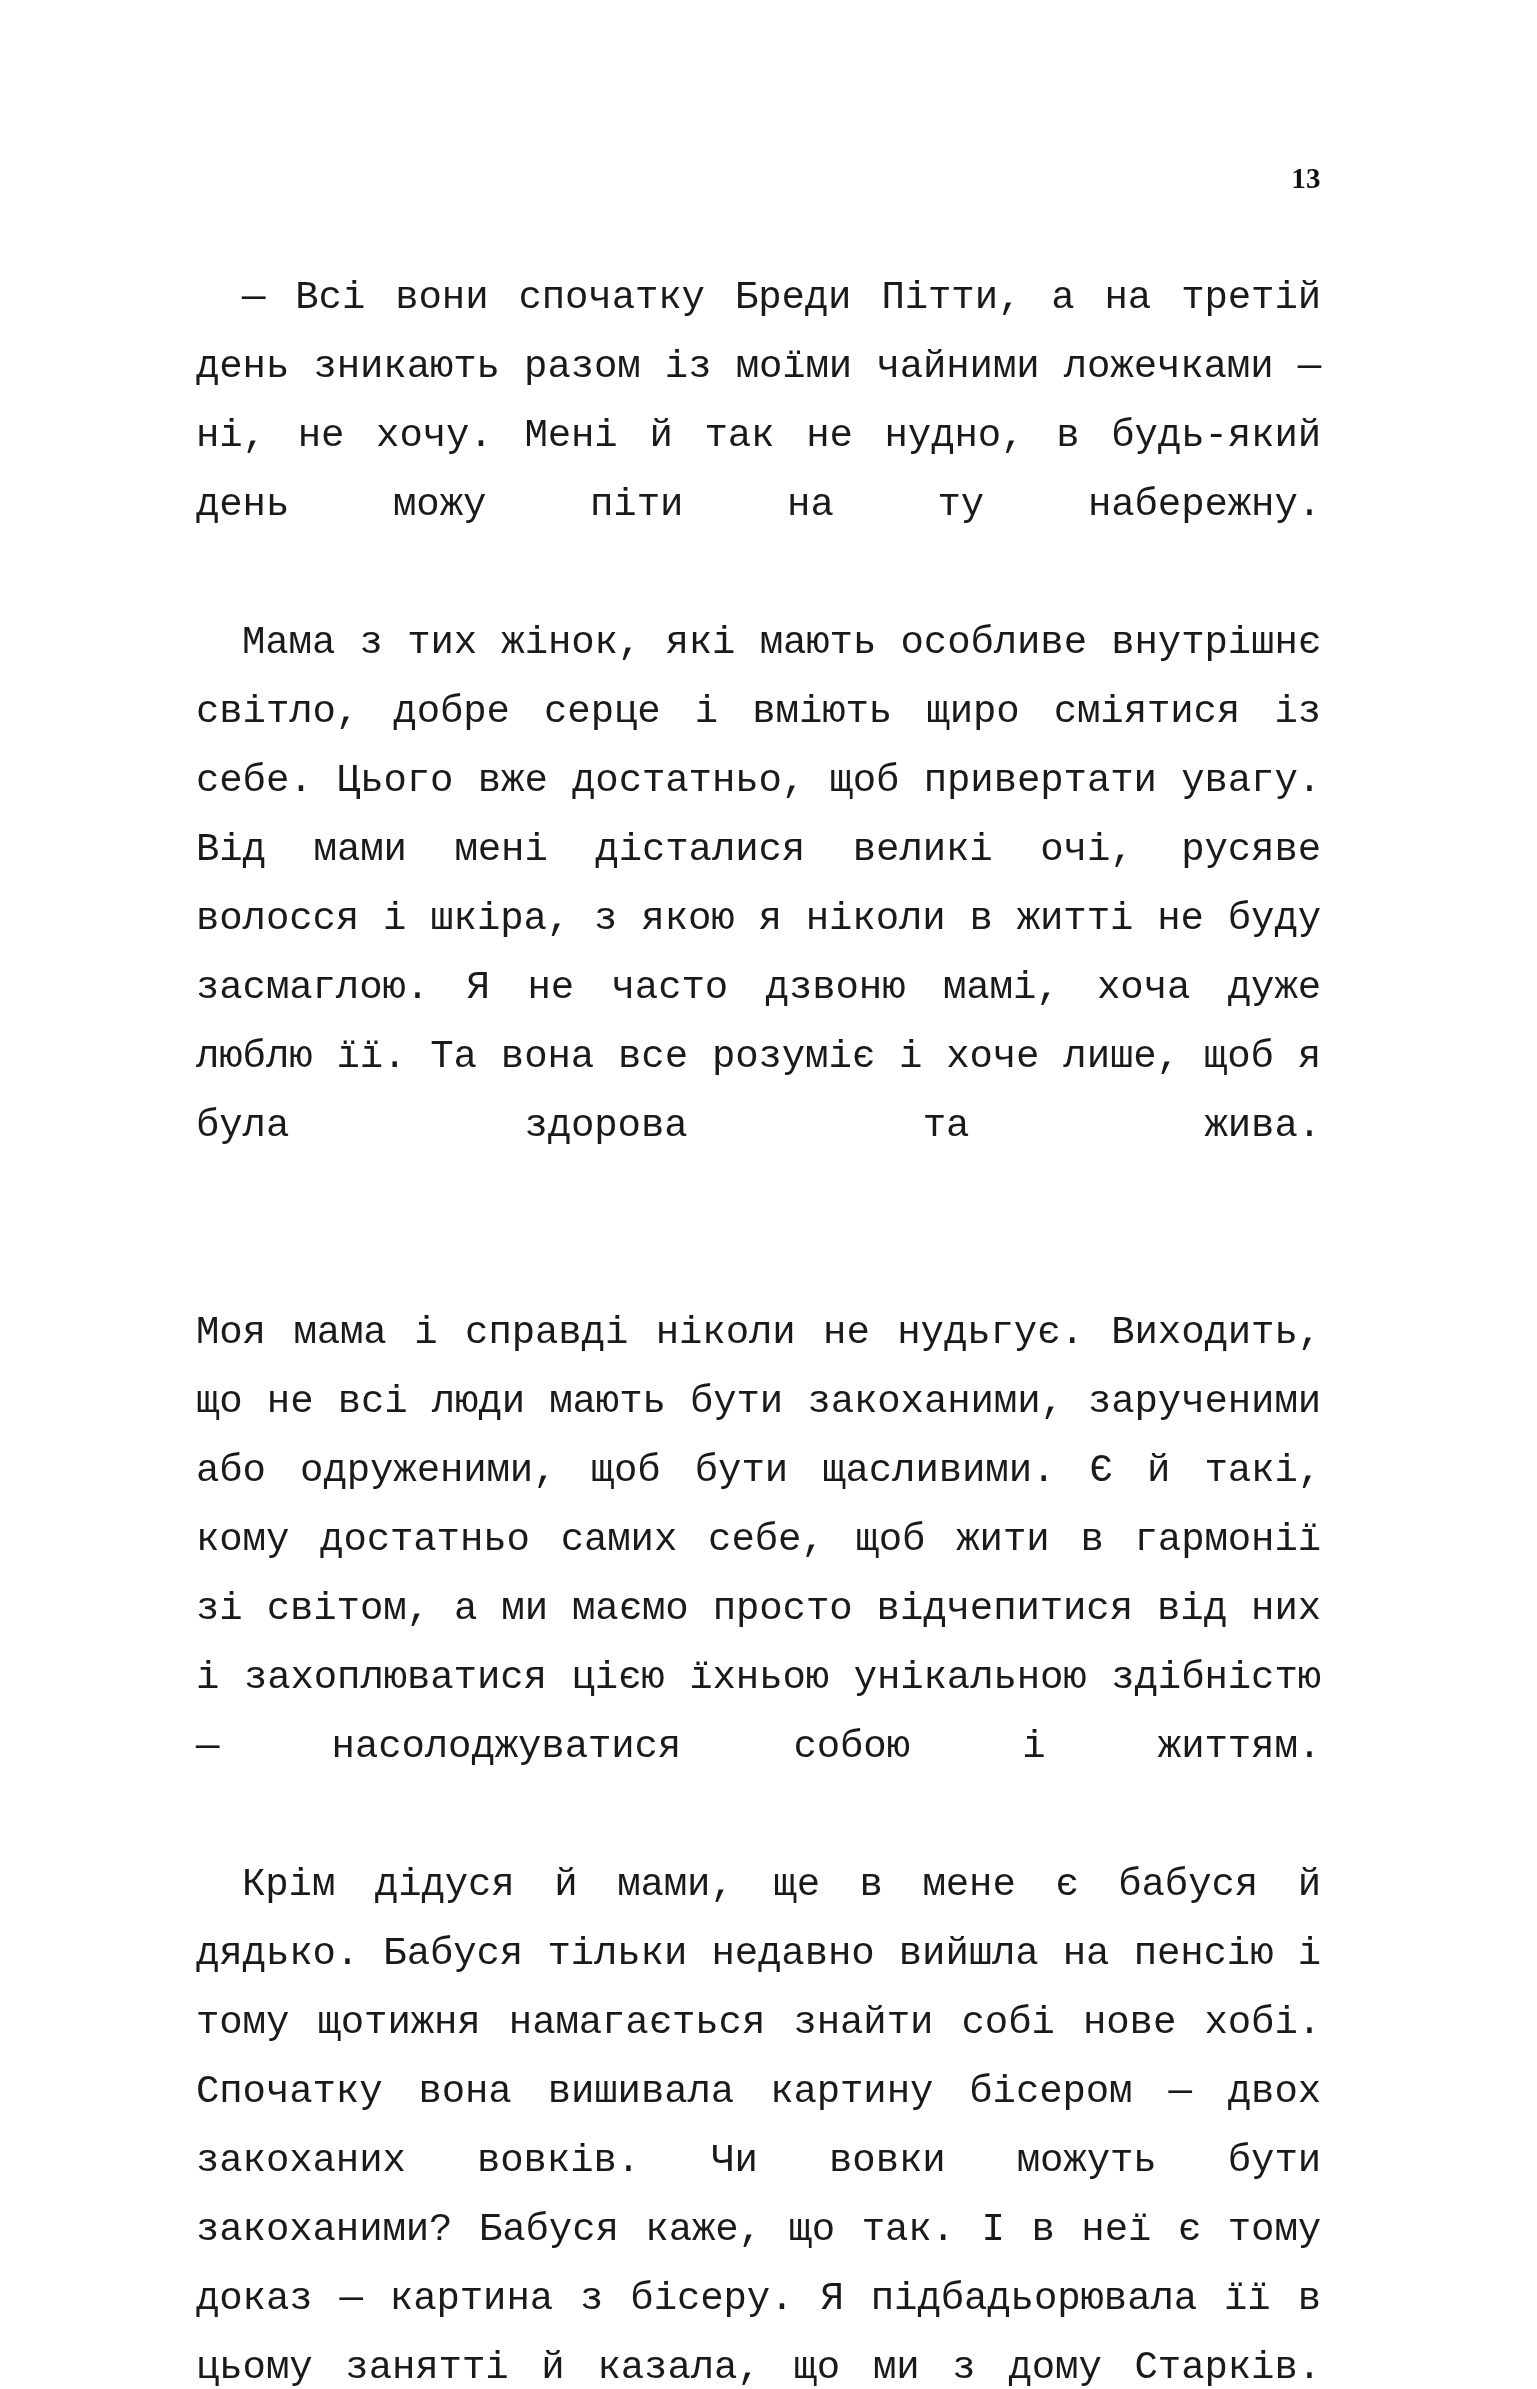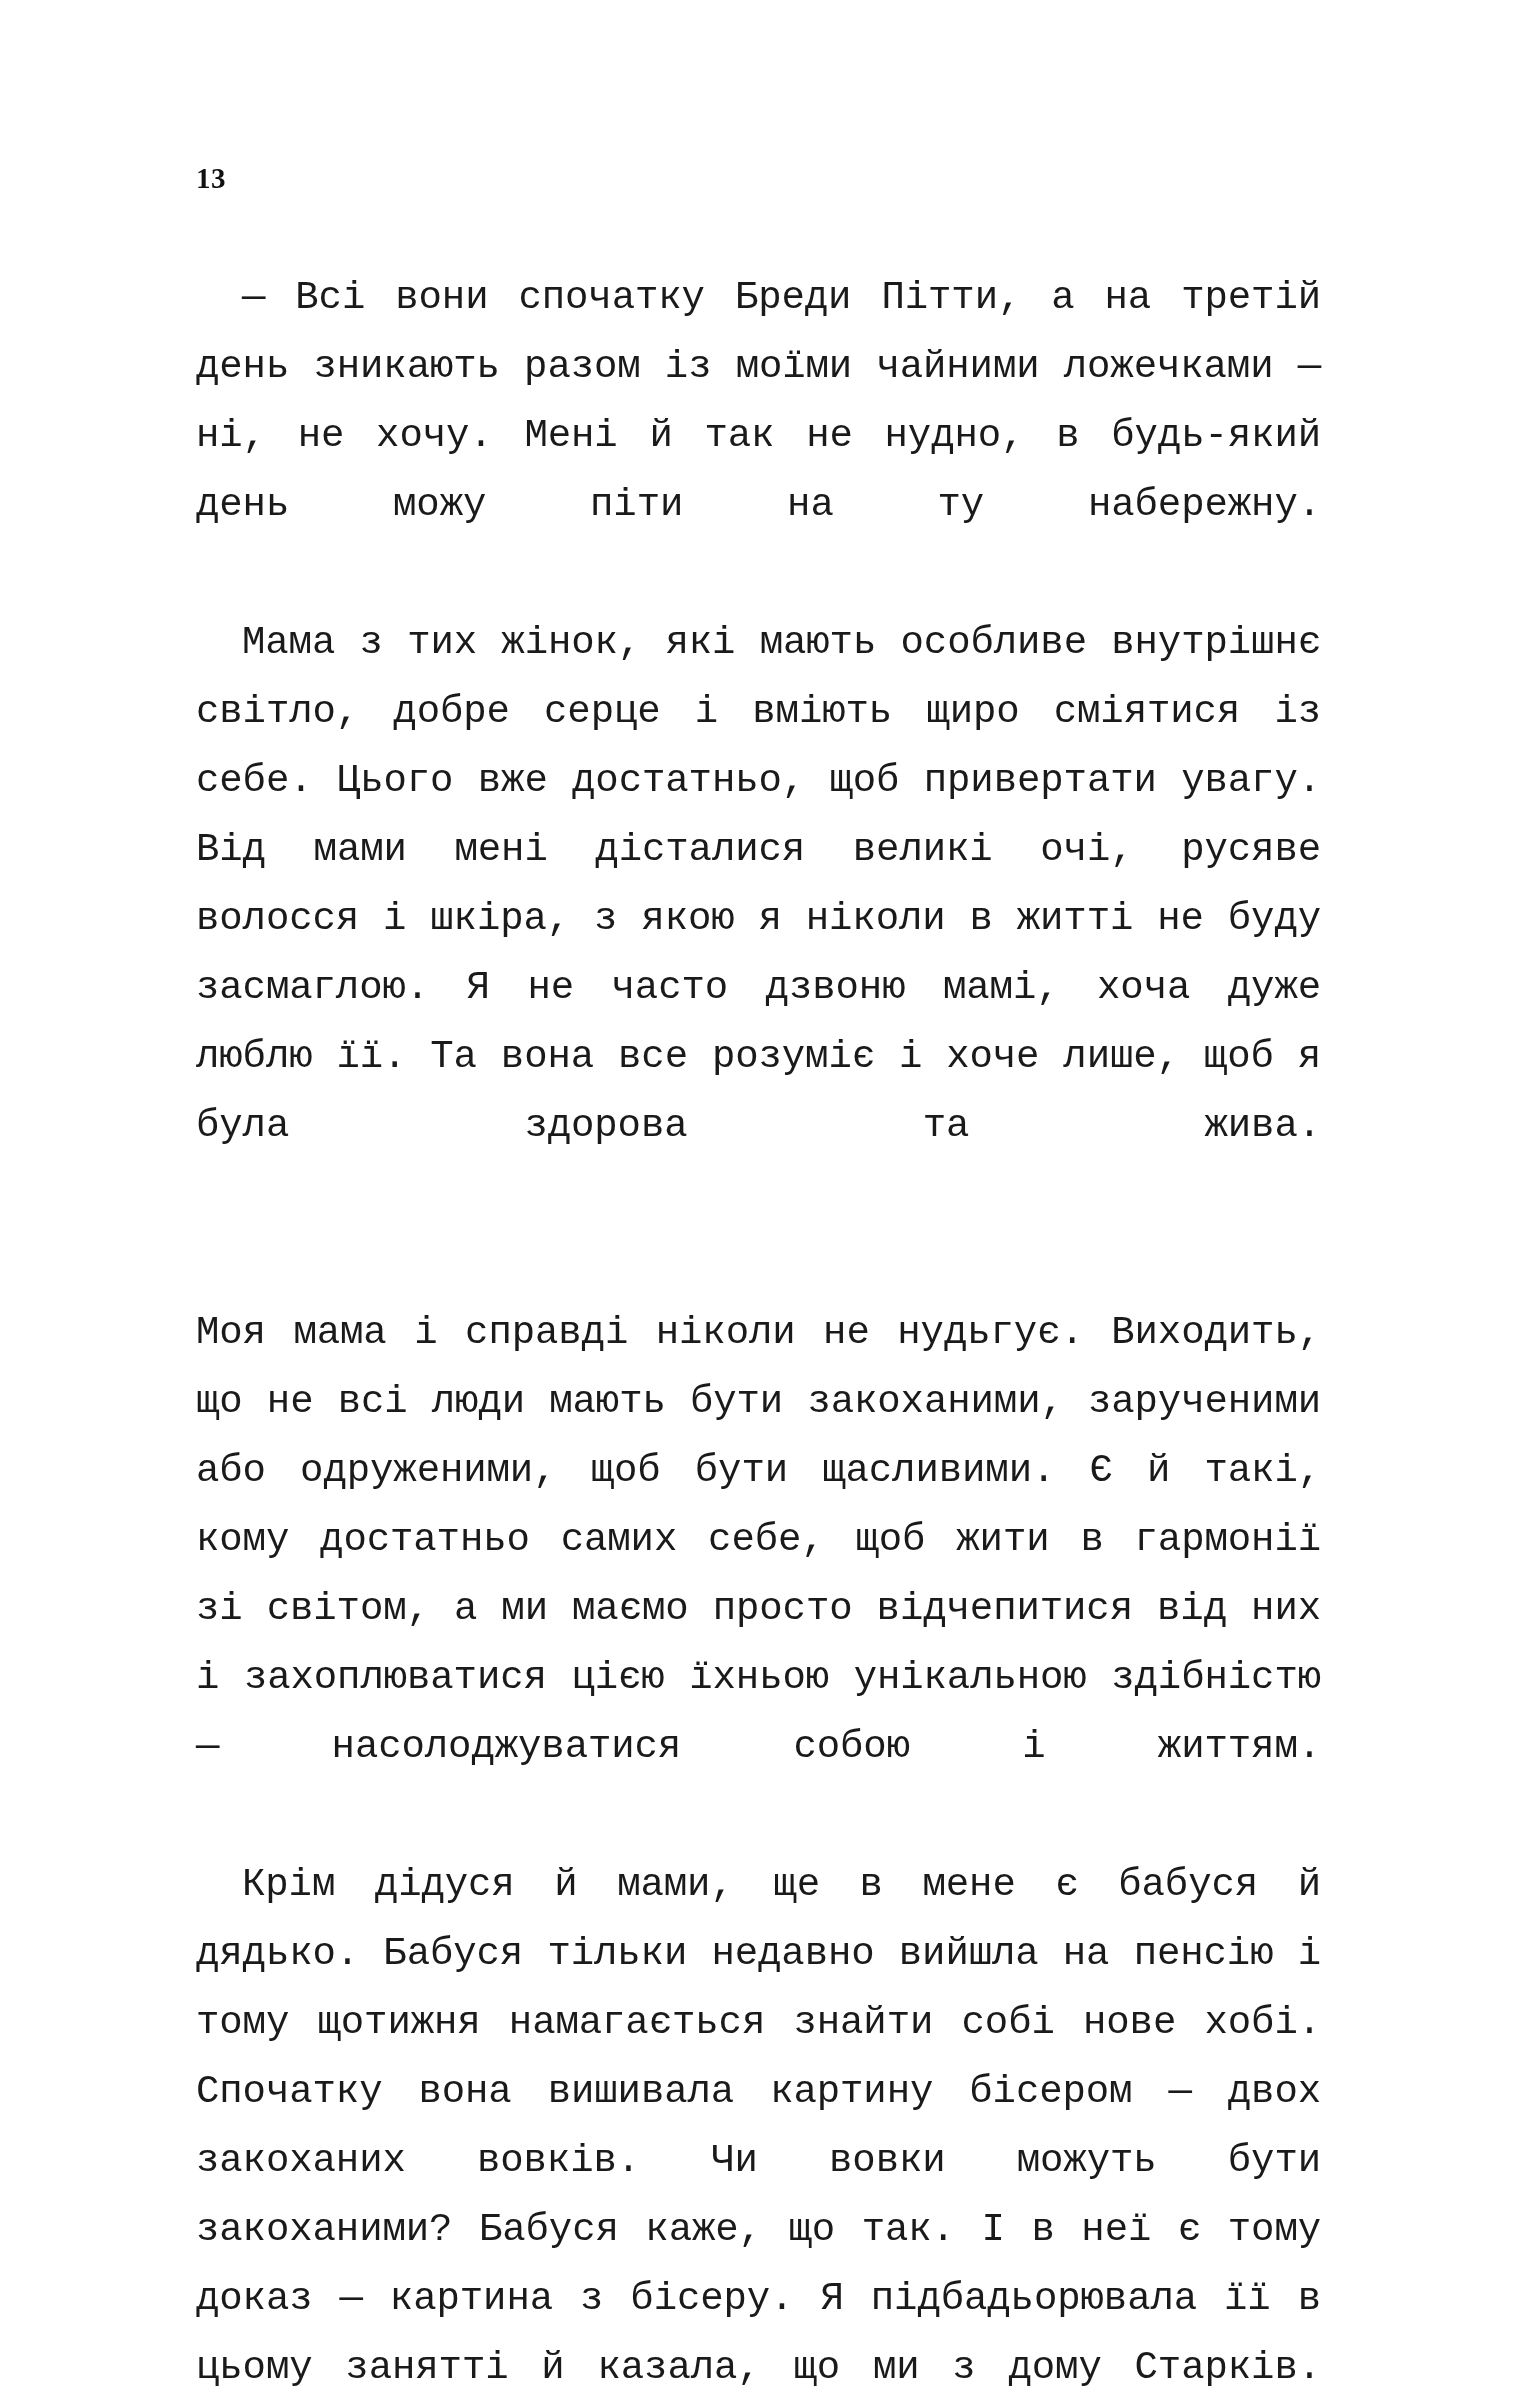--- a/index.html
+++ b/index.html
@@ -19,21 +19,21 @@
     color: #1a1a1a;
     overflow: hidden;
   }
 
   
   .folio-row {
     position: absolute;
     top: 164px;
     left: 196px;
     width: 1125px;
-    text-align: left;
+    text-align: right;
   }
 
   .folio {
     font-family: "Liberation Serif", "DejaVu Serif", serif;
     font-size: 29px;
     font-weight: 700;
     letter-spacing: 0.4px;
     color: #111111;
     line-height: 1;
   }

